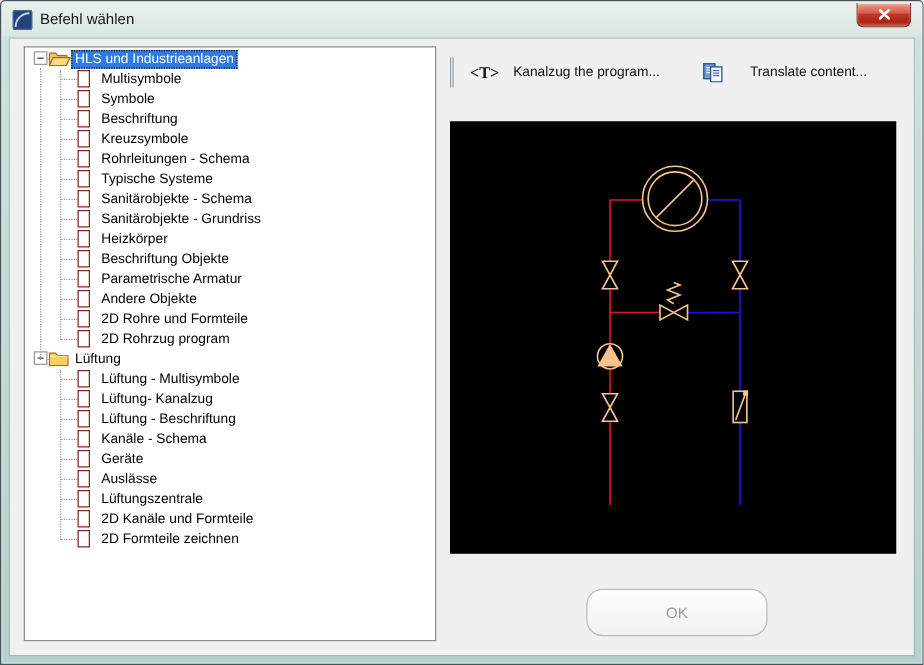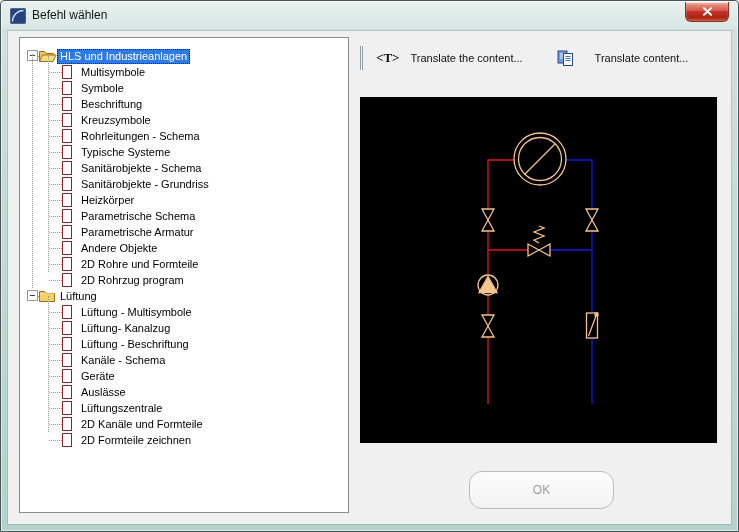--- a/index.html
+++ b/index.html
@@ -20,21 +20,21 @@
     box-shadow:inset 0 1px 0 rgba(255,255,255,.55),inset 0 0 2px rgba(255,255,255,.35);
     display:flex;align-items:center;justify-content:center;cursor:pointer;}
 
   
   .client{position:absolute;left:7px;right:7px;top:30px;bottom:7px;background:#f0f0f0;
     box-shadow:0 0 0 1px rgba(100,120,120,.25);}
 
   
   .tree-panel{position:absolute;left:11px;top:6px;width:330px;height:476px;background:#fff;
     border:1px solid #868d95;overflow:hidden;}
-  .tree-rows{position:absolute;left:0;top:0;right:0;bottom:0;padding-top:10px;font-size:11px;color:#000;}
+  .tree-rows{position:absolute;left:0;top:0;right:0;bottom:0;padding-top:1px;font-size:11px;color:#000;}
   .row{position:relative;height:16px;}
   .expand{position:absolute;left:7px;top:2px;width:11px;height:11px;border:1px solid #999;background:#fff;}
   .expand .minus{position:absolute;left:2px;top:4px;width:5px;height:1px;background:#3f3f3f;}
   .folder{position:absolute;left:19px;top:1px;width:18px;height:13px;}
   .lab{position:absolute;top:1px;left:37px;line-height:13px;height:15px;padding:0 2px;
     white-space:nowrap;border:1px solid transparent;}
   .lab.sel{background:var(--selection);color:#fff;border:1px dotted #14141e;}
   .hstub{position:absolute;top:8px;border-top:1px dotted #9a9a9a;}
   .root .hstub{left:18px;width:3px;}
   .child .hstub{left:29px;width:13px;}
@@ -138,21 +138,21 @@
             <div class="lab">Sanitärobjekte - Grundriss</div>
           </div>
           <div class="row child">
             <div class="hstub"></div>
             <div class="cbox"></div>
             <div class="lab">Heizkörper</div>
           </div>
           <div class="row child">
             <div class="hstub"></div>
             <div class="cbox"></div>
-            <div class="lab">Parametrische Schema</div>
+            <div class="lab">Beschriftung Objekte</div>
           </div>
           <div class="row child">
             <div class="hstub"></div>
             <div class="cbox"></div>
             <div class="lab">Parametrische Armatur</div>
           </div>
           <div class="row child">
             <div class="hstub"></div>
             <div class="cbox"></div>
             <div class="lab">Andere Objekte</div>
@@ -226,21 +226,21 @@
           <div class="vline" style="left: 28px; top: 18px; height: 216px;"></div>
           <div class="vline" style="left: 28px; top: 258px; height: 136px;"></div>
           <div class="vline" style="left: 12px; top: 16px; height: 234px;"></div>
         </div>
     </div>
 
     <div class="toolbar">
       <div class="grip"></div>
       <div class="tbtn">
         <span class="ticon">&lt;T&gt;</span>
-        <span class="tlabel">Translate the content...</span>
+        <span class="tlabel">Kanalzug the program...</span>
       </div>
       <div class="tbtn tbtn2">
         <span class="dicon">
           <svg width="17" height="16" viewBox="0 0 17 16">
             <rect x="1" y="1" width="9" height="12" fill="#6f9bd6" stroke="#27488c"></rect>
             <path d="M3,4 h5 M3,6 h5 M3,8 h5" stroke="#e8f0fb"></path>
             <rect x="6.5" y="3.5" width="9" height="12" fill="#f3f7fd" stroke="#27488c"></rect>
             <path d="M8.5,6.5 h5 M8.5,8.5 h5 M8.5,10.5 h5" stroke="#4a72b8"></path>
           </svg>
         </span>

